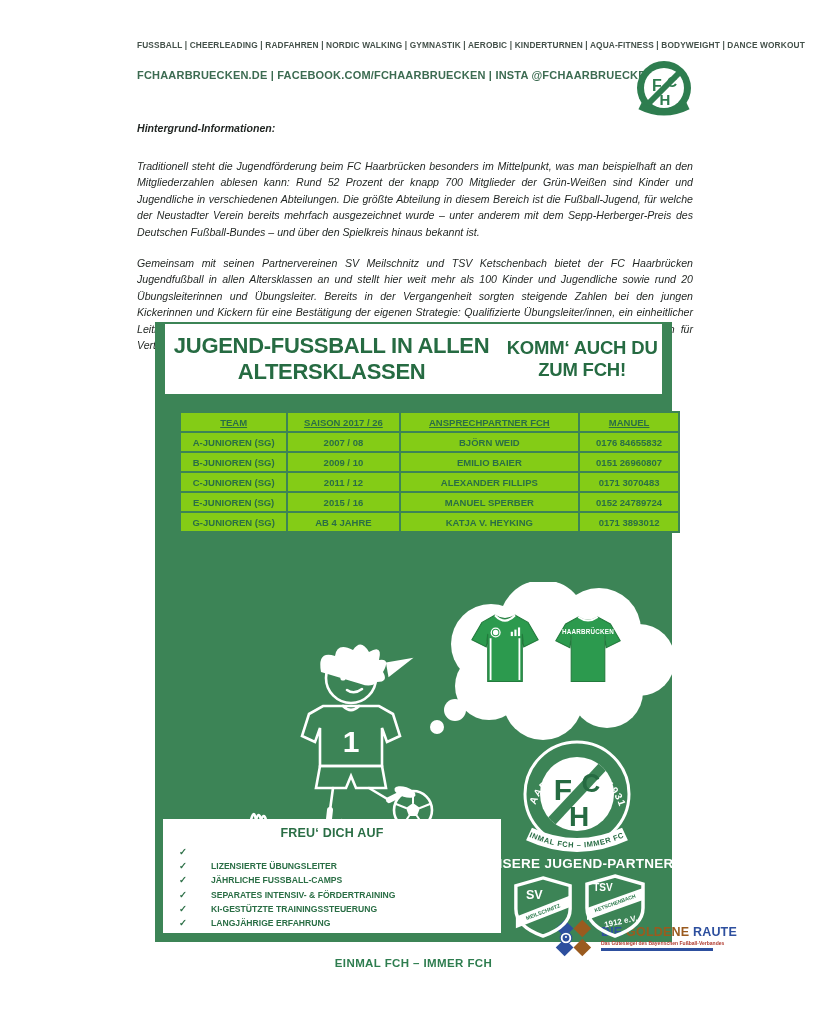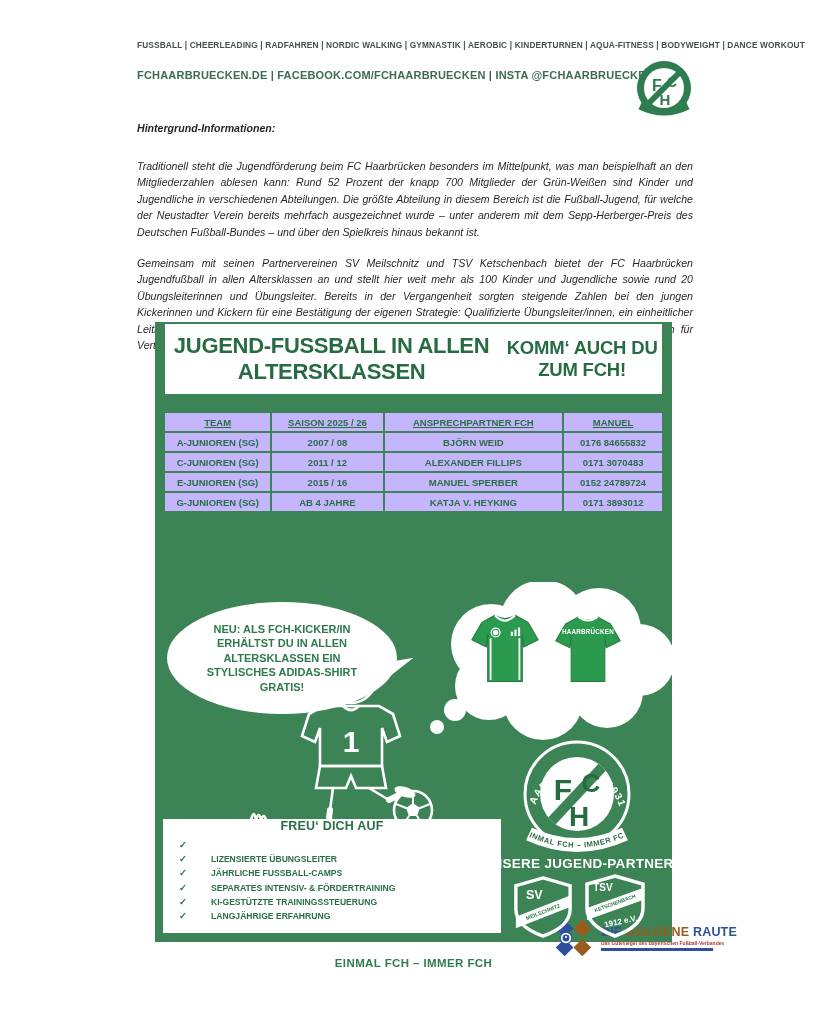--- a/index.html
+++ b/index.html
@@ -29,21 +29,21 @@
 
   
   .poster { position:absolute; left:155px; top:322px; width:517px; height:620px; background:#3c8456; }
   .title-box {
     position:absolute; left:10px; top:2px; right:10px; height:70px; background:#ffffff;
     display:flex; flex-direction:row; justify-content:center; align-items:center; gap:4px;text-align:center;
   }
   .title-line1 { font-size:22px; font-weight:bold; color:#266b42; letter-spacing:-0.3px; }
   .title-line2 { font-size:18.5px; font-weight:bold; color:#266b42; letter-spacing:-0.2px; }
 
-  table.teams { position:absolute; left:8px; top:89px; width:501px; border-collapse:collapse; background:#c4b5fd; }
+  table.teams { position:absolute; left:24px; top:89px; width:501px; border-collapse:collapse; background:#84cc16; }
   table.teams th, table.teams td {
     border:2px solid #3c8456; font-size:9.5px; font-weight:bold; color:#2a6e45;
     text-align:center; height:20px; padding:0 2px;
   }
   table.teams th { text-decoration:underline; }
   .col-team { width:21.5%; } .col-saison { width:22.5%; } .col-ansprech { width:36%; } .col-kontakt { width:20%; }
 
   .art { position:absolute; left:0; top:268px; right:0; bottom:0; }
 
   .bubble {
@@ -61,21 +61,21 @@
   .boy-svg   { position:absolute; left:66px;  top:48px; width:252px; height:192px; z-index:1; }
   .fch-logo-svg { position:absolute; left:358px; top:144px; width:128px; height:132px; z-index:2; }
 
   .partners-heading {
     position:absolute; left:298px; top:266px; width:250px; text-align:center;
     color:#ffffff; font-weight:bold; font-size:13.5px; letter-spacing:0.3px; z-index:2;
   }
   .shield1 { position:absolute; left:358px; top:286px; width:60px; height:62px; z-index:2; }
   .shield2 { position:absolute; left:428px; top:284px; width:64px; height:64px; z-index:2; }
 
-  .freu-box { position:absolute; left:8px; top:229px; width:338px; height:114px; background:#ffffff; z-index:4; }
+  .freu-box { position:absolute; left:8px; top:229px; width:338px; height:114px; background:#ffffff; z-index:4; padding-top:7px; }
   .freu-heading { text-align:center; font-size:12.5px; font-weight:bold; color:#2a6e45; margin-bottom:5px; letter-spacing:0.2px; }
   .freu-item { display:flex; align-items:baseline; font-size:8.6px; font-weight:bold; color:#2a6e45; line-height:14.2px; padding-left:16px; }
   .freu-check { width:32px; color:#2a6e45; font-size:9.5px; }
 
   
   .slogan {
     position:absolute; left:155px; top:957px; width:517px; text-align:center;
     font-size:11.5px; font-weight:bold; color:#2e7d4f; letter-spacing:0.4px;
   }
   .raute { position:absolute; left:551px; top:902px; width:186px; height:72px; display:flex; align-items:center; gap:5px; }
@@ -117,33 +117,39 @@
   <table class="teams">
     <colgroup>
         <col class="col-team">
         <col class="col-saison">
         <col class="col-ansprech">
         <col class="col-kontakt">
       </colgroup>
     <thead>
       <tr>
         <th>TEAM</th>
-        <th>SAISON 2025 / 26</th>
+        <th>SAISON 2017 / 26</th>
         <th>ANSPRECHPARTNER FCH</th>
         <th>MANUEL</th>
       </tr>
     </thead>
     <tbody>
       <tr>
         <td>A-JUNIOREN (SG)</td>
           <td>2007 / 08</td>
           <td>BJÖRN WEID</td>
           <td>0176 84655832</td>
       </tr>
       <tr>
+        <td>B-JUNIOREN (SG)</td>
+          <td>2009 / 10</td>
+          <td>EMILIO BAIER</td>
+          <td>0151 26960807</td>
+      </tr>
+      <tr>
         <td>C-JUNIOREN (SG)</td>
           <td>2011 / 12</td>
           <td>ALEXANDER FILLIPS</td>
           <td>0171 3070483</td>
       </tr>
       <tr>
         <td>E-JUNIOREN (SG)</td>
           <td>2015 / 16</td>
           <td>MANUEL SPERBER</td>
           <td>0152 24789724</td>
@@ -152,23 +158,20 @@
         <td>G-JUNIOREN (SG)</td>
           <td>AB 4 JAHRE</td>
           <td>KATJA V. HEYKING</td>
           <td>0171 3893012</td>
       </tr>
     </tbody>
   </table>
 
   <div class="art">
 
-    <div class="bubble">
-      <span class="bubble-text">NEU: ALS FCH-KICKER/IN ERHÄLTST DU IN ALLEN ALTERSKLASSEN EIN STYLISCHES ADIDAS-SHIRT GRATIS!</span>
-    </div>
     <div class="bubble-tail"></div>
 
     <svg class="cloud-svg" viewBox="0 0 262 168">
       <defs>
         <path id="tshirt" d="M18,20 L36,10 Q50,19 64,10 L82,20 L96,44 L76,54 L74,36 L74,102 L26,102 L26,36 L24,54 L4,44 Z"></path>
       </defs>
       <g fill="#ffffff">
         <circle cx="70" cy="62" r="40"></circle>
           <circle cx="122" cy="42" r="44"></circle>
           <circle cx="178" cy="48" r="42"></circle>

